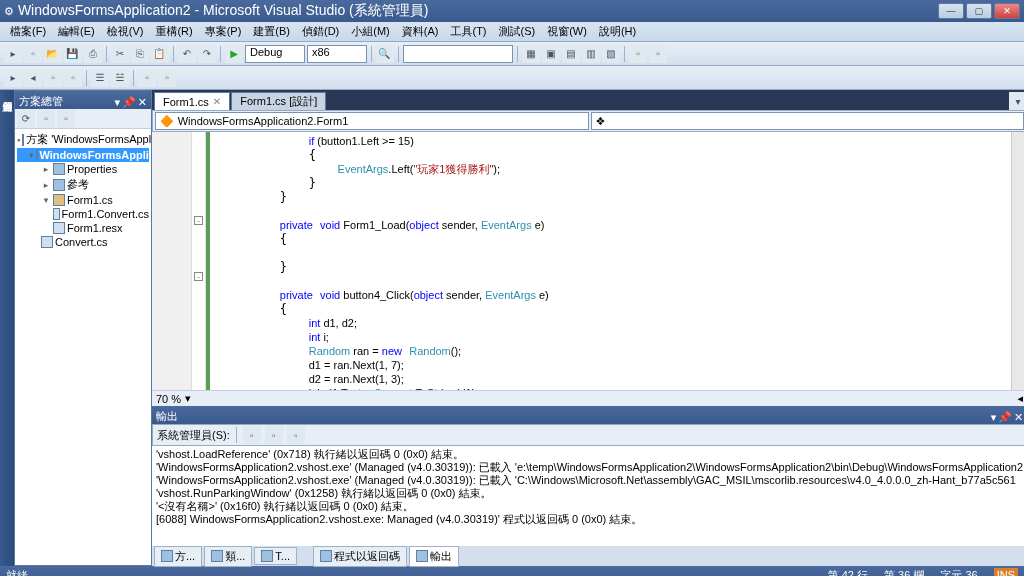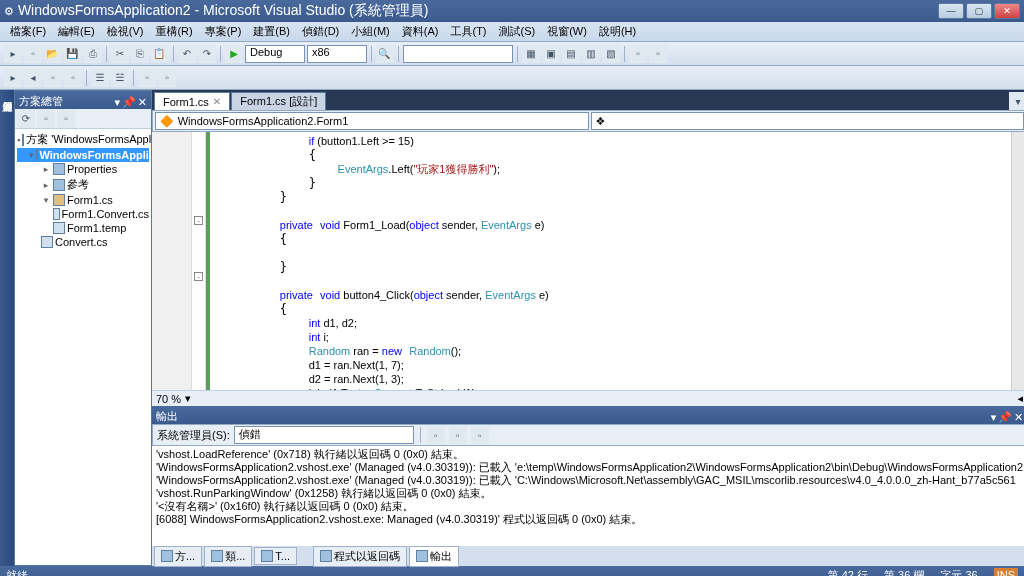--- a/index.html
+++ b/index.html
@@ -171,21 +171,21 @@
           <span class="exp">▾</span>
           <span class="ticon" style="background:#e0c080"></span>
           <span>Form1.cs</span>
         </div>
       <div class="node i3">
           <span class="ticon" style="background:#d0e0f0"></span>
           <span>Form1.Convert.cs</span>
         </div>
       <div class="node i3">
           <span class="ticon" style="background:#d0e0f0"></span>
-          <span>Form1.temp</span>
+          <span>Form1.resx</span>
         </div>
       <div class="node i2">
           <span class="ticon" style="background:#d0e0f0"></span>
           <span>Convert.cs</span>
         </div>
     </div>
   </div>
 
   <div class="center">
     <div class="tabs">
@@ -253,23 +253,20 @@
       <div class="panelhdr">
         <span>輸出</span>
         <span class="ctrls">
             <span>▾</span>
             <span>📌</span>
             <span>✕</span>
           </span>
       </div>
       <div class="outtool">
         <span>系統管理員(S):</span>
-        <div class="tcombo" style="min-width:180px">
-            <span>偵錯</span>
-          </div>
         <div class="tsep"></div>
         <div class="tbtn">▫</div>
         <div class="tbtn">▫</div>
         <div class="tbtn">▫</div>
       </div>
       <div class="outtext"><span>'vshost.LoadReference' (0x718) 執行緒以返回碼 0 (0x0) 結束。</span>
 <span>'WindowsFormsApplication2.vshost.exe' (Managed (v4.0.30319)): 已載入 'e:\temp\WindowsFormsApplication2\WindowsFormsApplication2\bin\Debug\WindowsFormsApplication2</span>
 <span>'WindowsFormsApplication2.vshost.exe' (Managed (v4.0.30319)): 已載入 'C:\Windows\Microsoft.Net\assembly\GAC_MSIL\mscorlib.resources\v4.0_4.0.0.0_zh-Hant_b77a5c561</span>
 <span>'vshost.RunParkingWindow' (0x1258) 執行緒以返回碼 0 (0x0) 結束。</span>
 <span>'&lt;沒有名稱&gt;' (0x16f0) 執行緒以返回碼 0 (0x0) 結束。</span>

